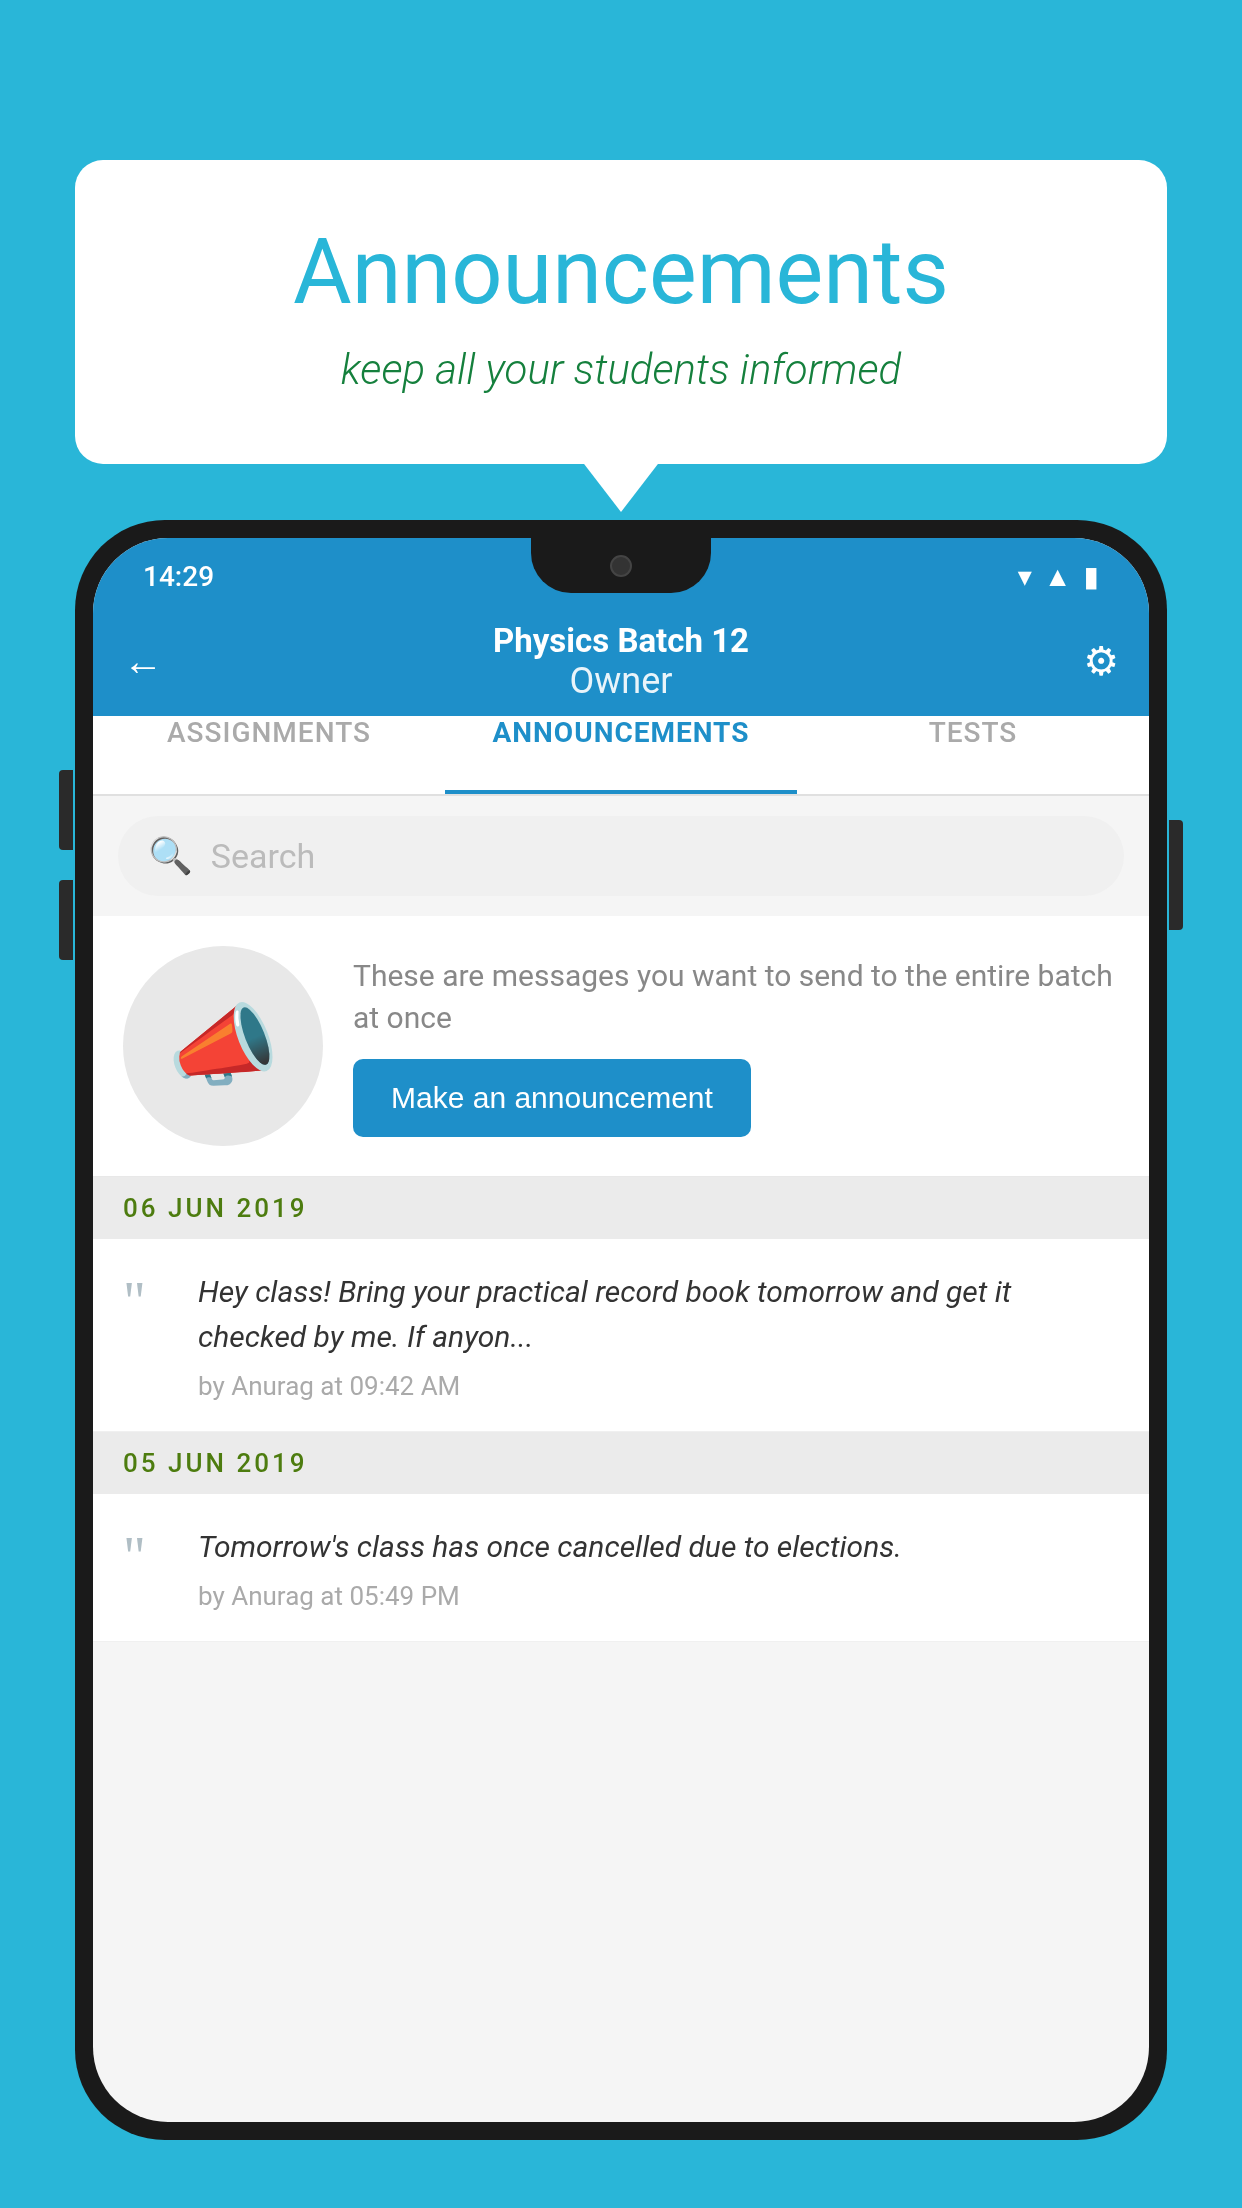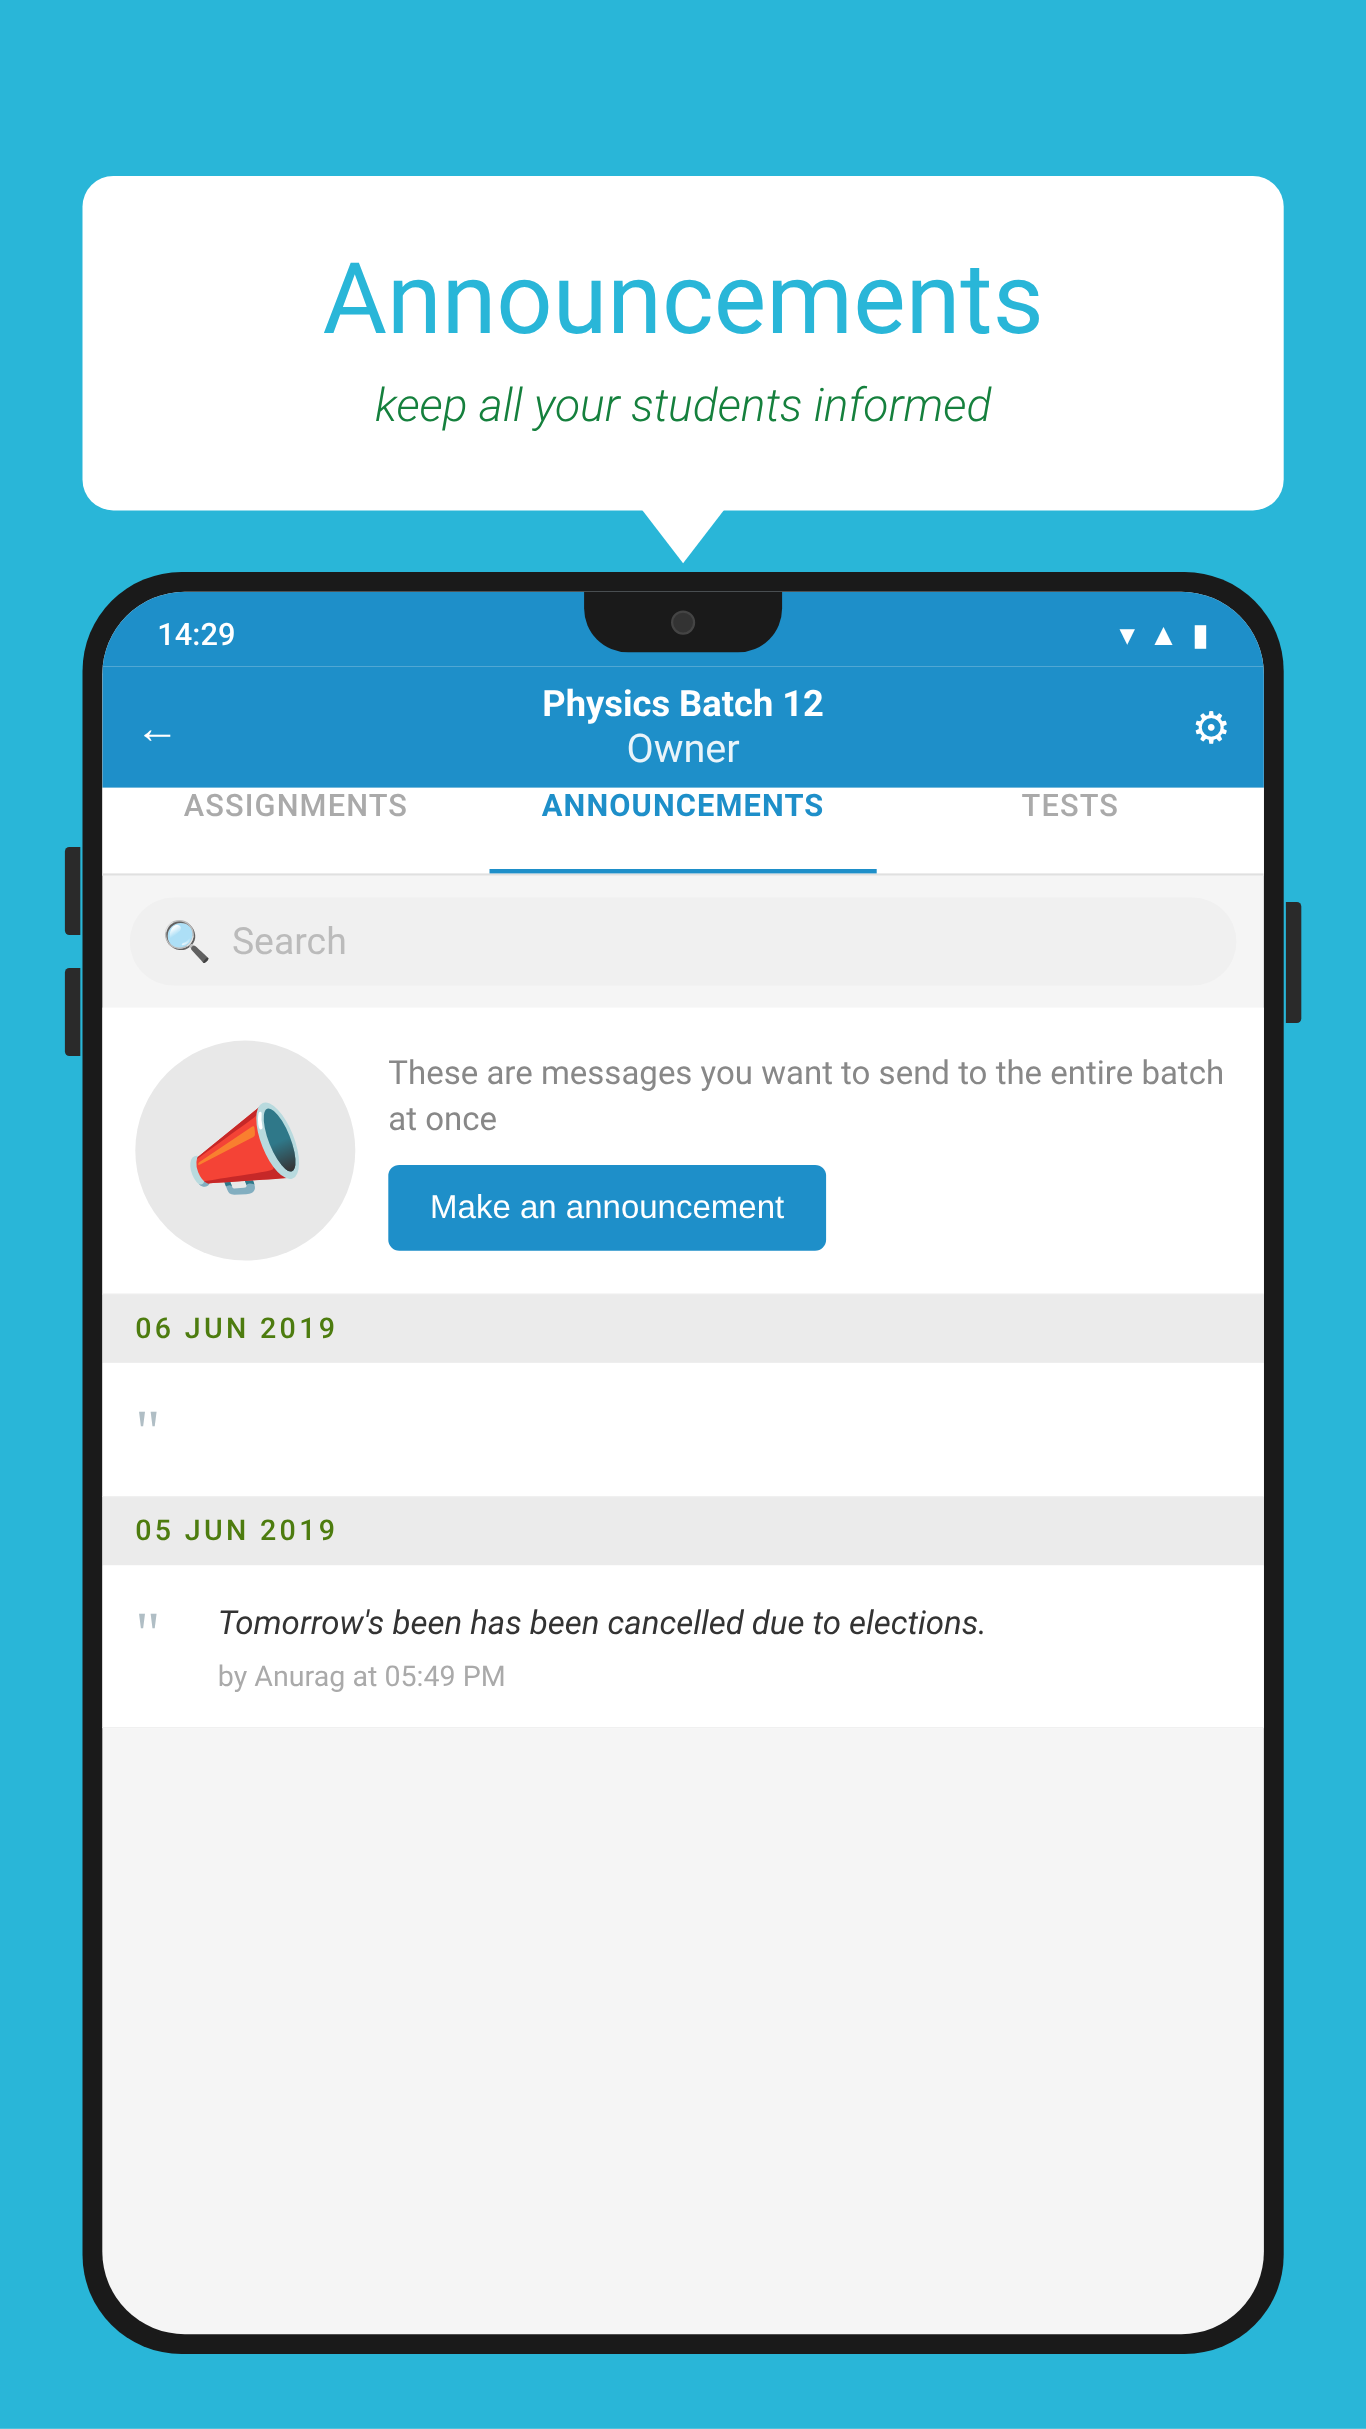--- a/index.html
+++ b/index.html
@@ -422,27 +422,31 @@
         <div class="promo-content">
           <div class="promo-text">These are messages you want to send to the entire batch at once</div>
           <button class="make-announcement-btn">Make an announcement</button>
         </div>
       </div>
 
       <div class="date-separator">06  JUN  2019</div>
 
       <div class="announcement-item">
         <div class="quote-icon">"</div>
+        <div class="announcement-content">
+          <div class="announcement-text">Hey class! Bring your practical record book tomorrow and get it checked by me. If anyon...</div>
+          <div class="announcement-meta">by Anurag at 09:42 AM</div>
+        </div>
       </div>
 
       <div class="date-separator">05  JUN  2019</div>
 
       <div class="announcement-item">
         <div class="quote-icon">"</div>
         <div class="announcement-content">
-          <div class="announcement-text">Tomorrow's been has been cancelled due to elections.</div>
+          <div class="announcement-text">Tomorrow's class has once cancelled due to elections.</div>
           <div class="announcement-meta">by Anurag at 05:49 PM</div>
         </div>
       </div>
 
     </div>
   </div>
 </div>
 
 </body></html>

